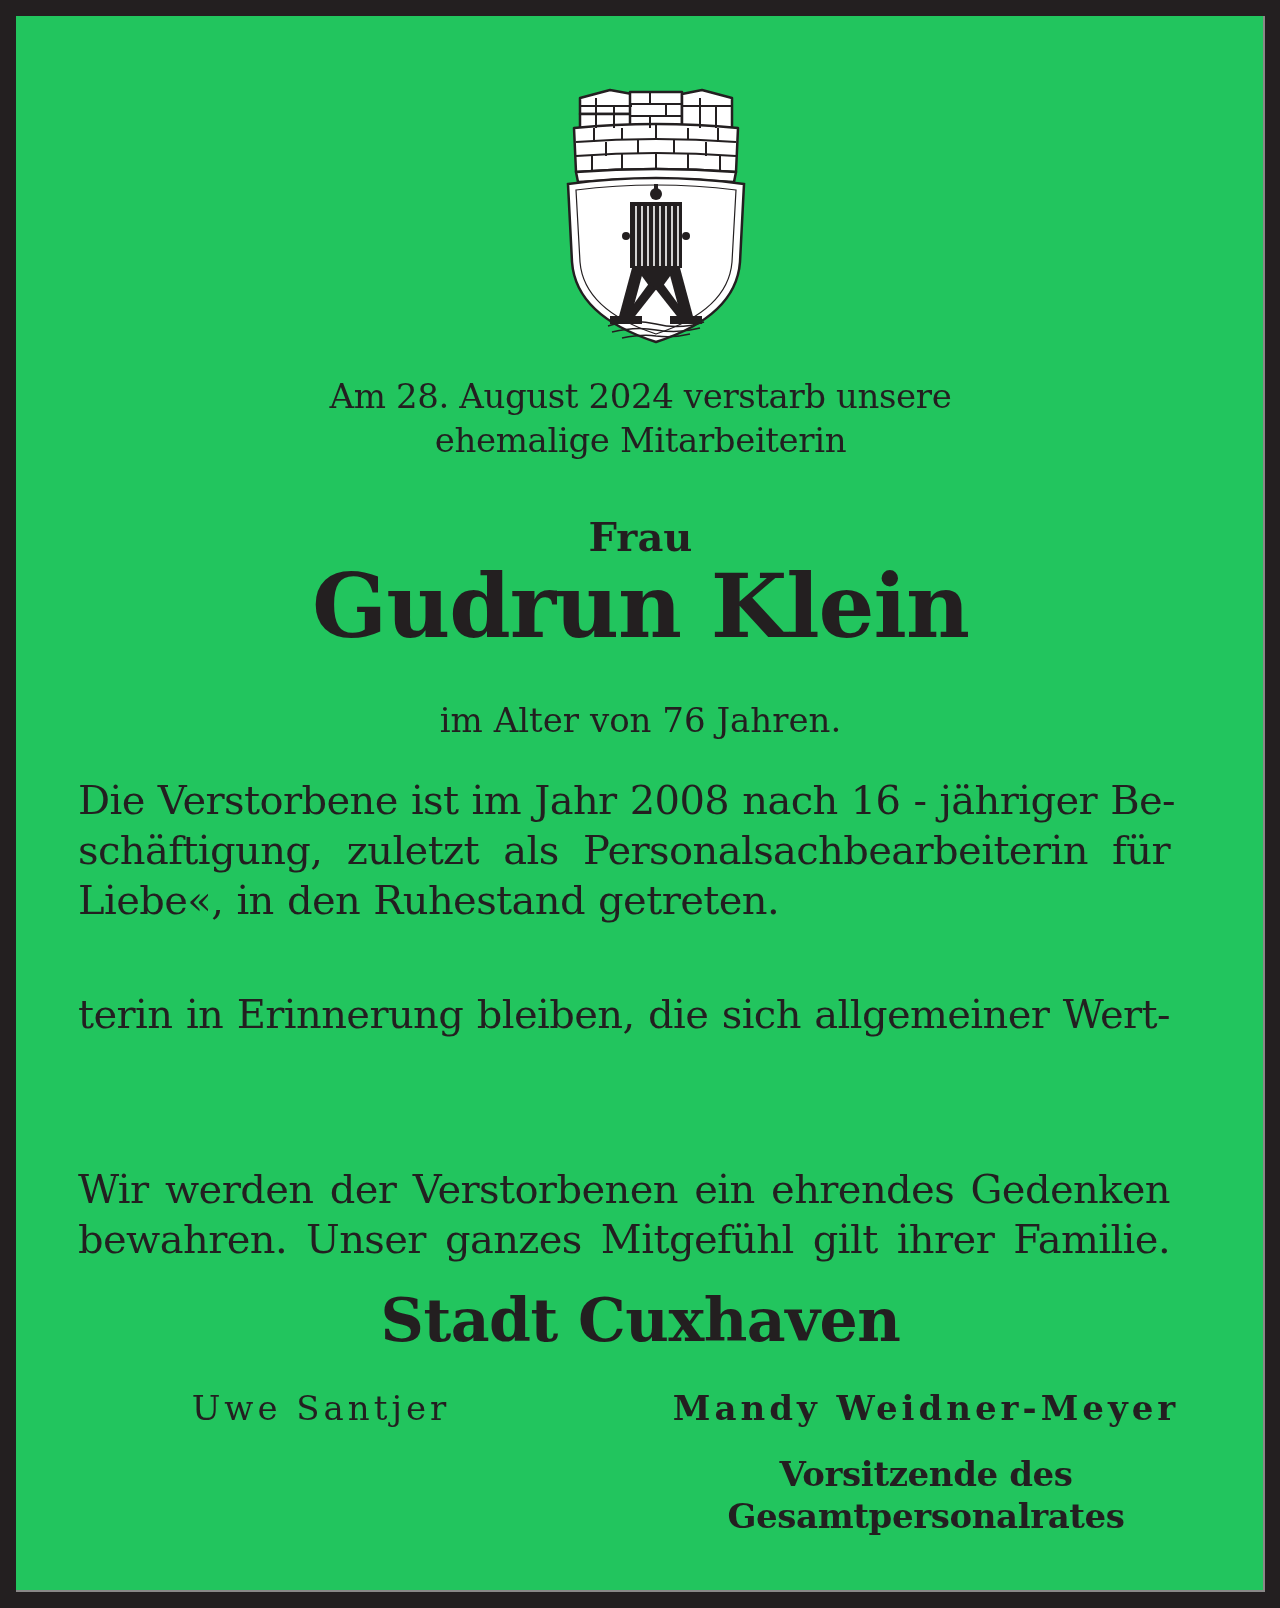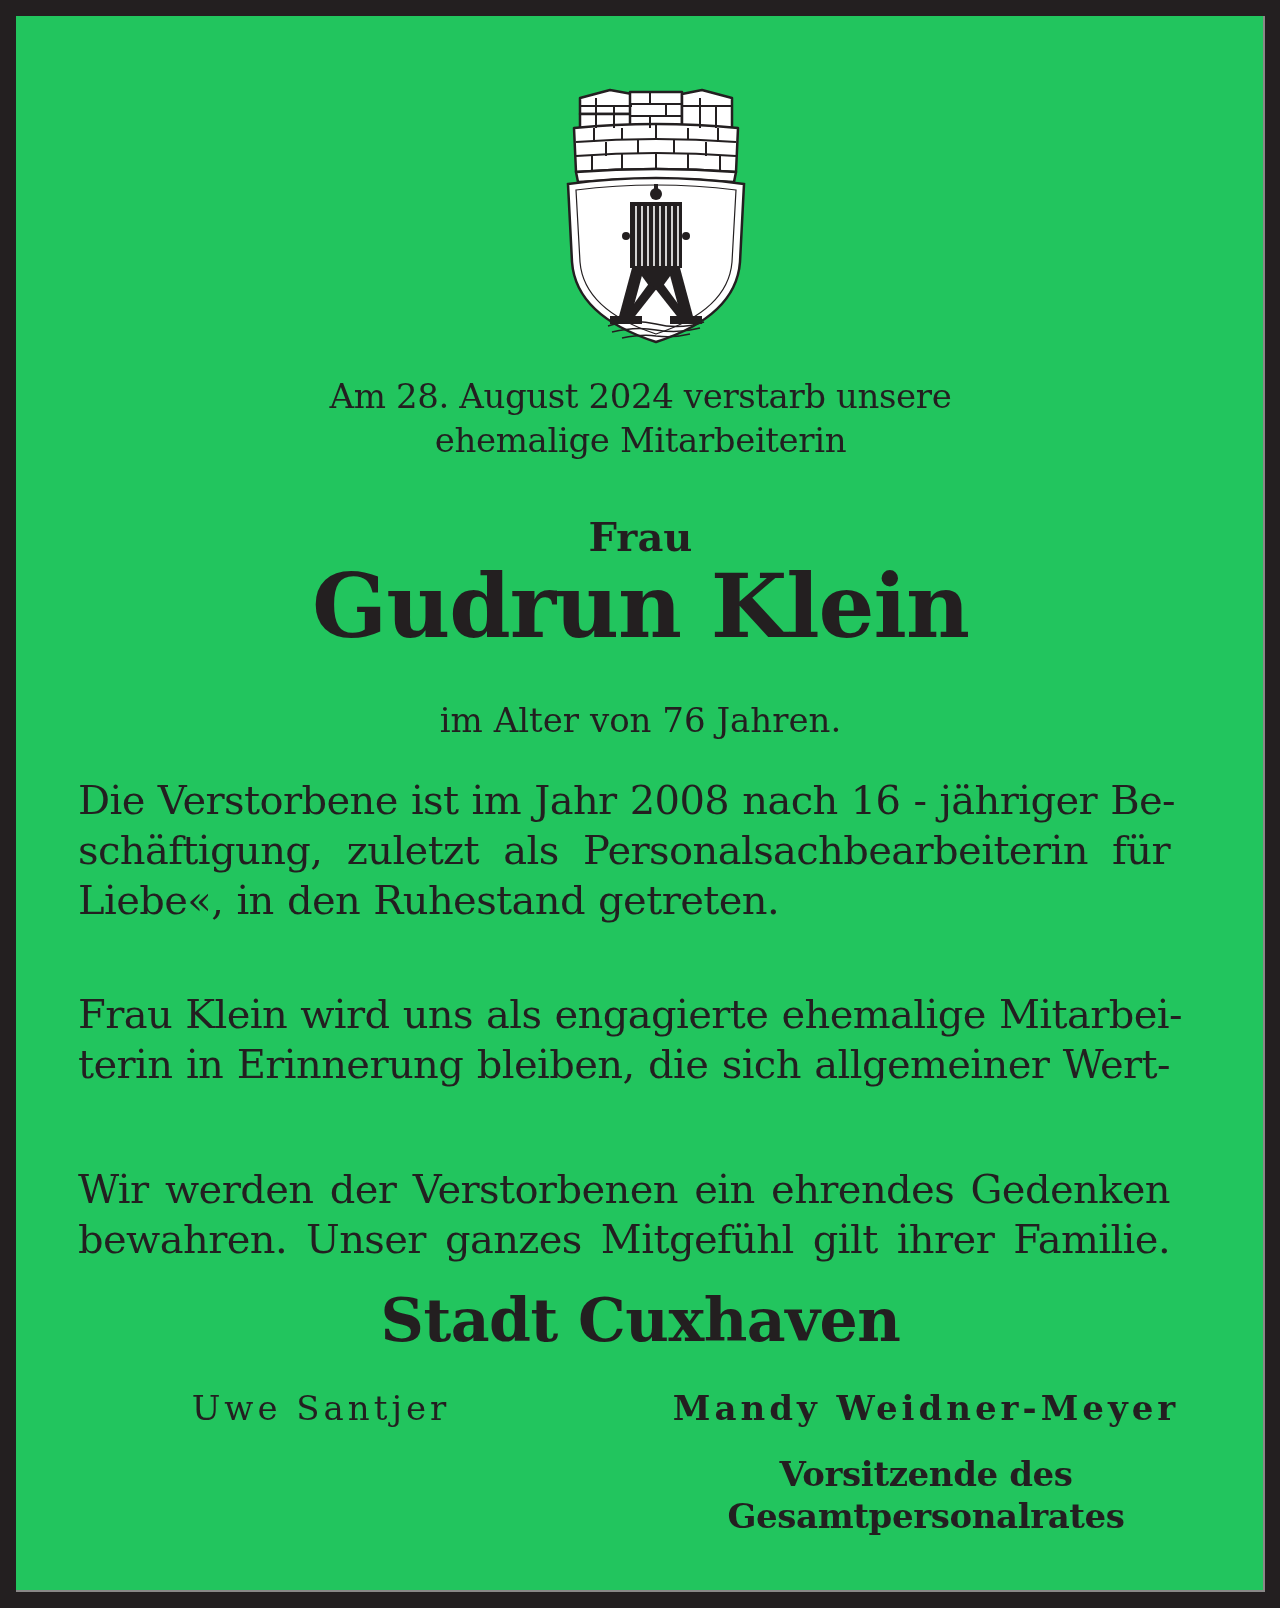--- a/index.html
+++ b/index.html
@@ -168,21 +168,20 @@
   <div class="center name">Gudrun Klein</div>
   <div class="center age">im Alter von 76 Jahren.</div>
 
   <div class="body-text p1">
     <span class="line">Die Verstorbene ist im Jahr 2008 nach 16 - jähriger Be-</span>
     <span class="line">schäftigung, zuletzt als Personalsachbearbeiterin für</span>
     <span class="line last">Liebe«, in den Ruhestand getreten.</span>
   </div>
 
   <div class="body-text p2">
-    <span class="line">Frau Klein wird uns als engagierte ehemalige Mitarbei-</span>
     <span class="line">terin in Erinnerung bleiben, die sich allgemeiner Wert-</span>
   </div>
 
   <div class="body-text p3">
     <span class="line">Wir werden der Verstorbenen ein ehrendes Gedenken</span>
     <span class="line">bewahren. Unser ganzes Mitgefühl gilt ihrer Familie.</span>
   </div>
 
   <div class="center org">Stadt Cuxhaven</div>
 

